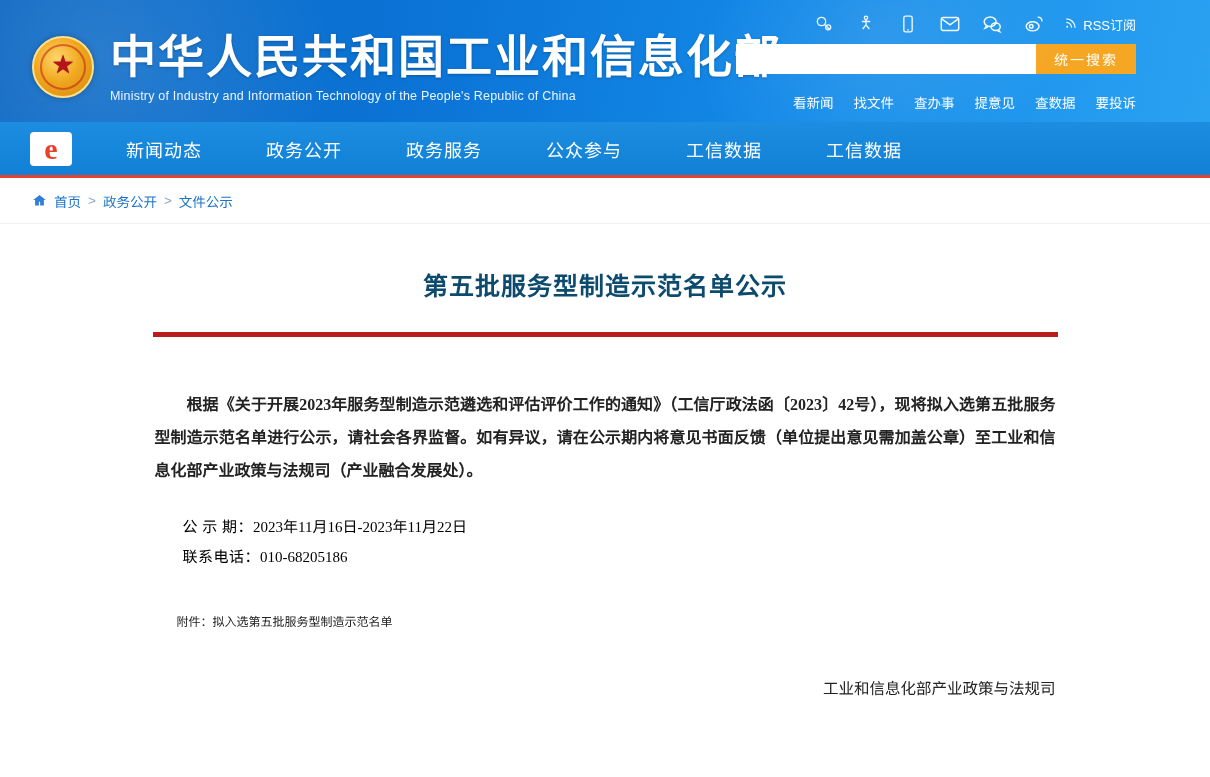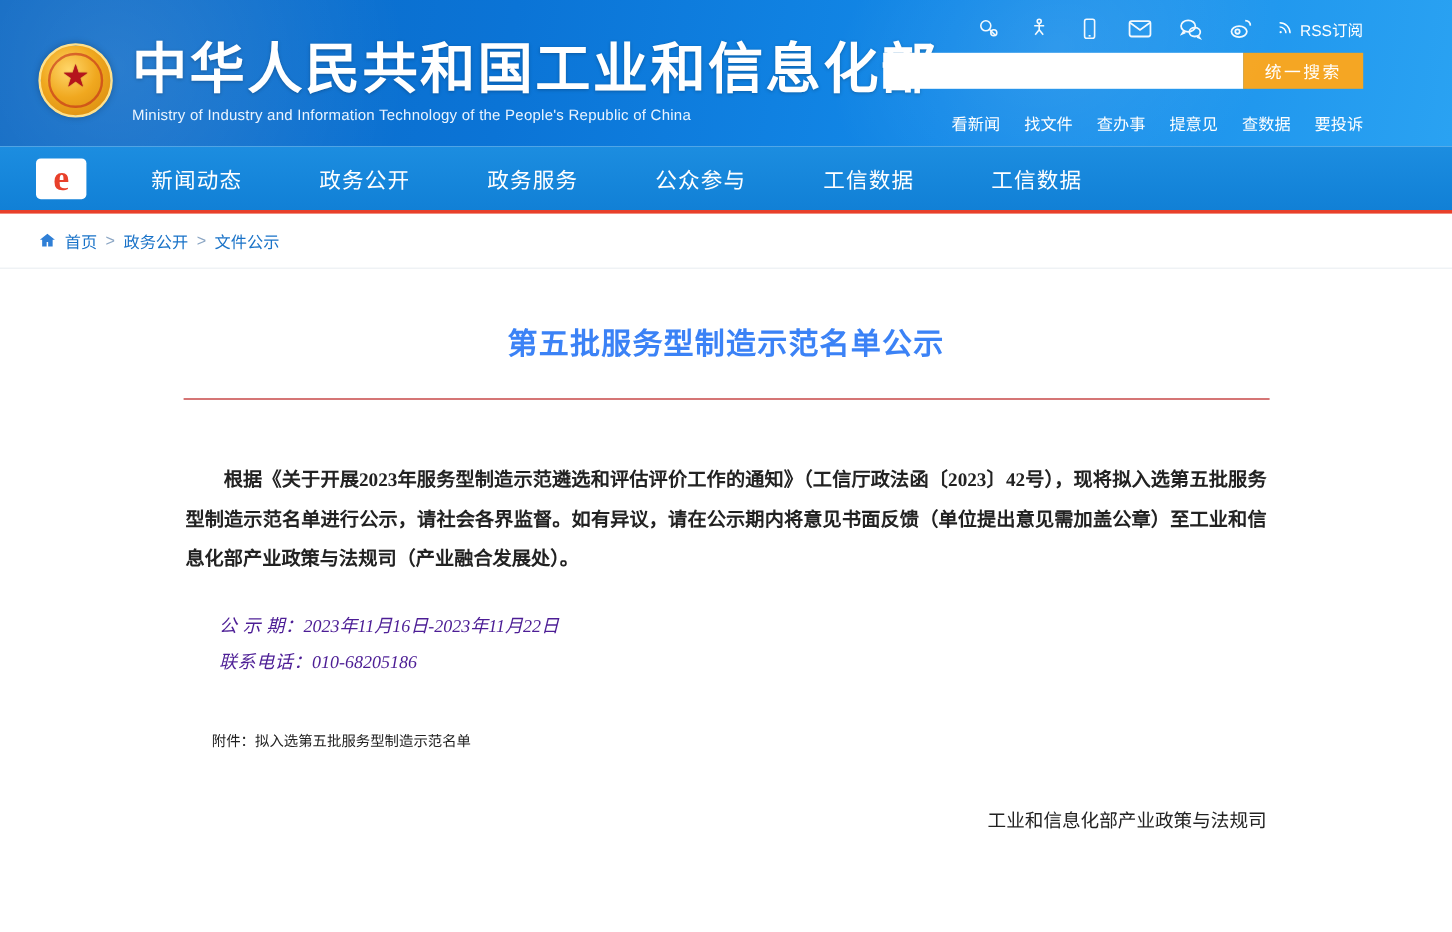--- a/index.html
+++ b/index.html
@@ -196,24 +196,24 @@
   
   .article {
     width: 905px;
     margin: 0 auto;
     padding-top: 42px;
   }
   .article-title {
     text-align: center;
     font-size: 25px;
     font-weight: bold;
-    color: #3b82f6;
+    color: #0c4a6e;
     letter-spacing: 1px;
     padding-bottom: 30px;
-    border-bottom: 1px solid #b91c1c;
+    border-bottom: 5px solid #b91c1c;
   }
   .article-meta {
     text-align: center;
     font-size: 13.5px;
     color: #666666;
     padding: 22px 0 0 0;
     letter-spacing: 0.3px;
   }
   .article-meta .gap { display: inline-block; width: 52px; }
 
@@ -228,22 +228,21 @@
     text-indent: 2em;
     text-align: justify;
     padding: 0 2px;
     font-weight: bold;
   }
   .info-block {
     padding-top: 26px;
     padding-left: 2em;
     font-size: 15px;
     line-height: 1.95;
-    color: #4c1d95;
-    font-style: italic;
+    color: #000000;
   }
   .info-block .lbl { letter-spacing: 0.5px; }
   .attachment {
     padding-top: 38px;
     padding-left: 2em;
     font-size: 12px;
   }
   .signature {
     padding-top: 40px;
     text-align: right;

